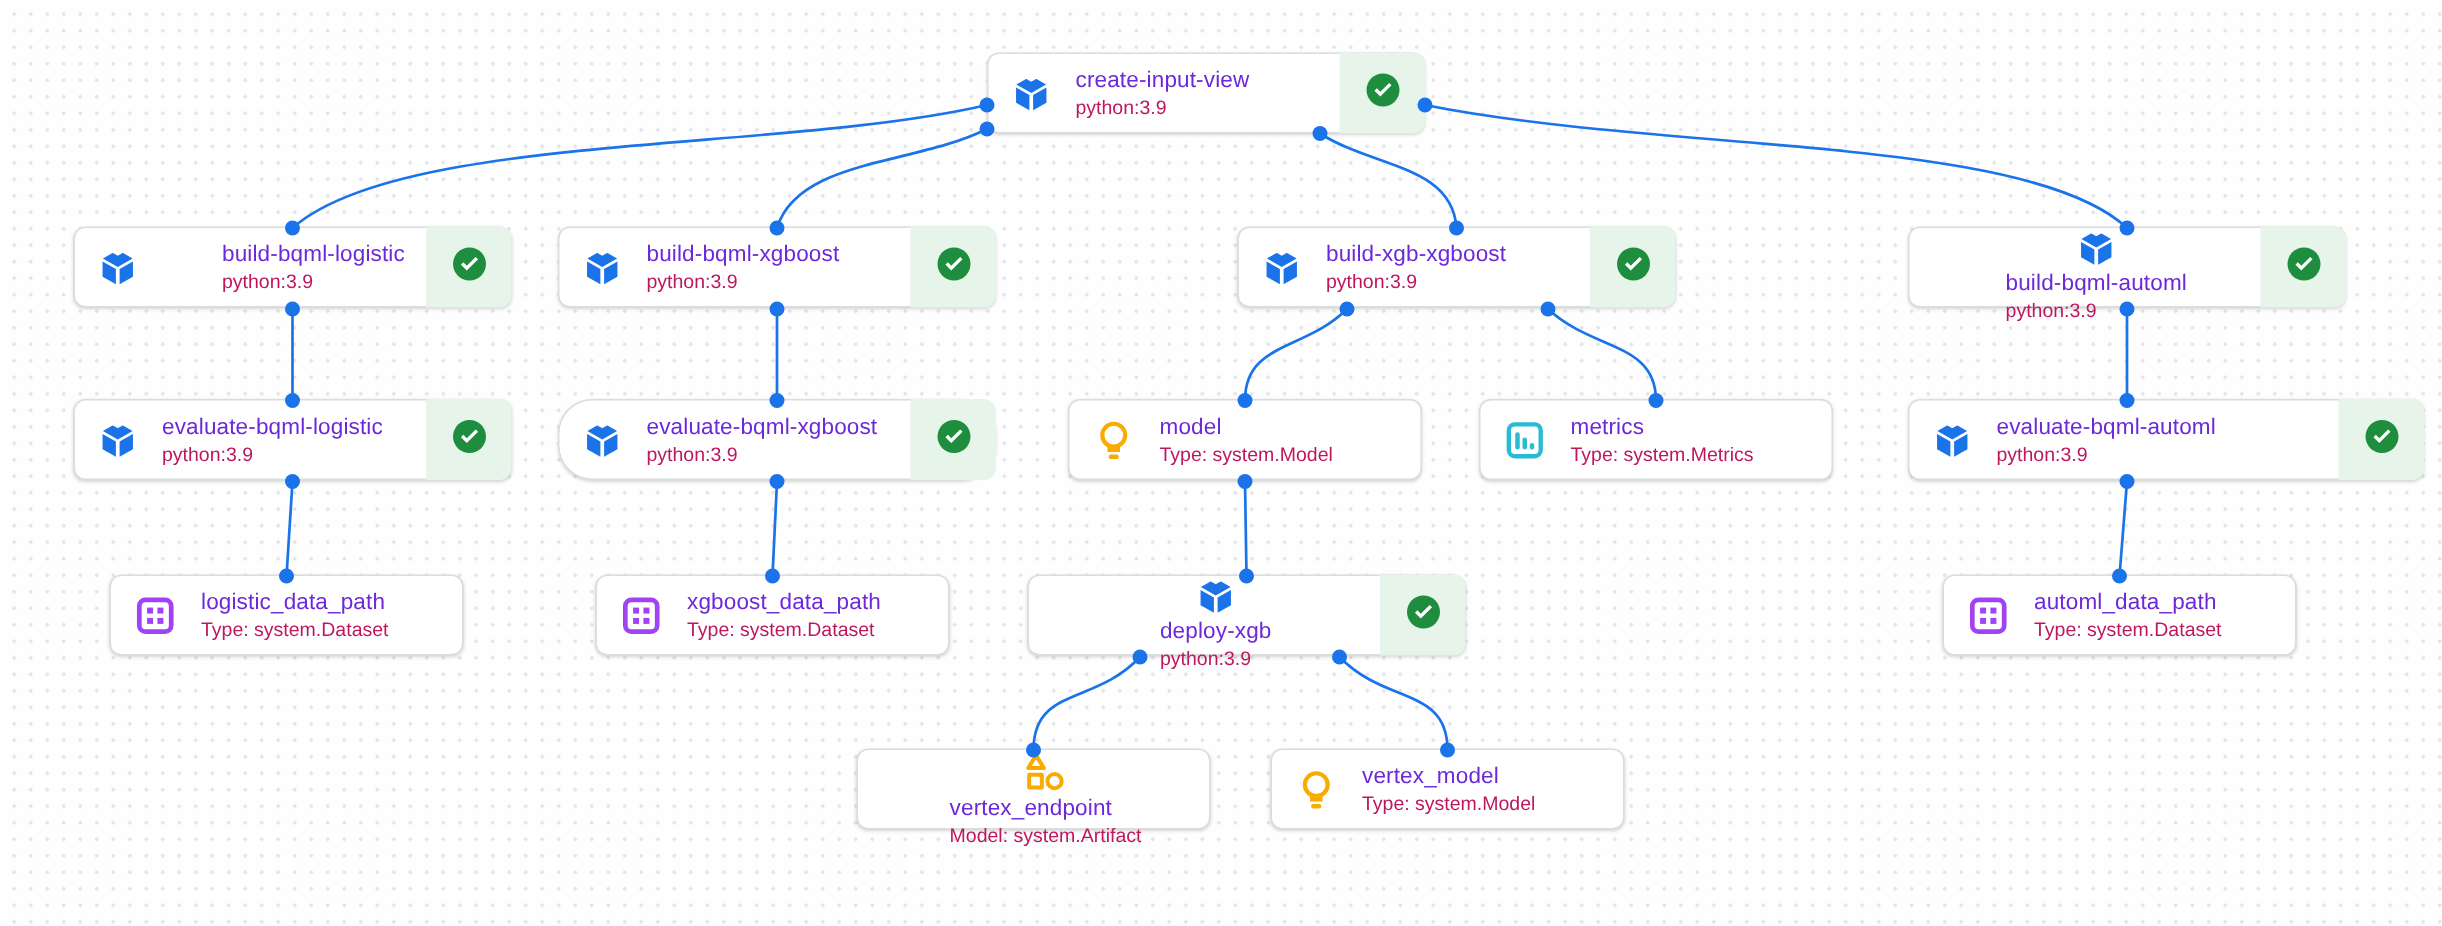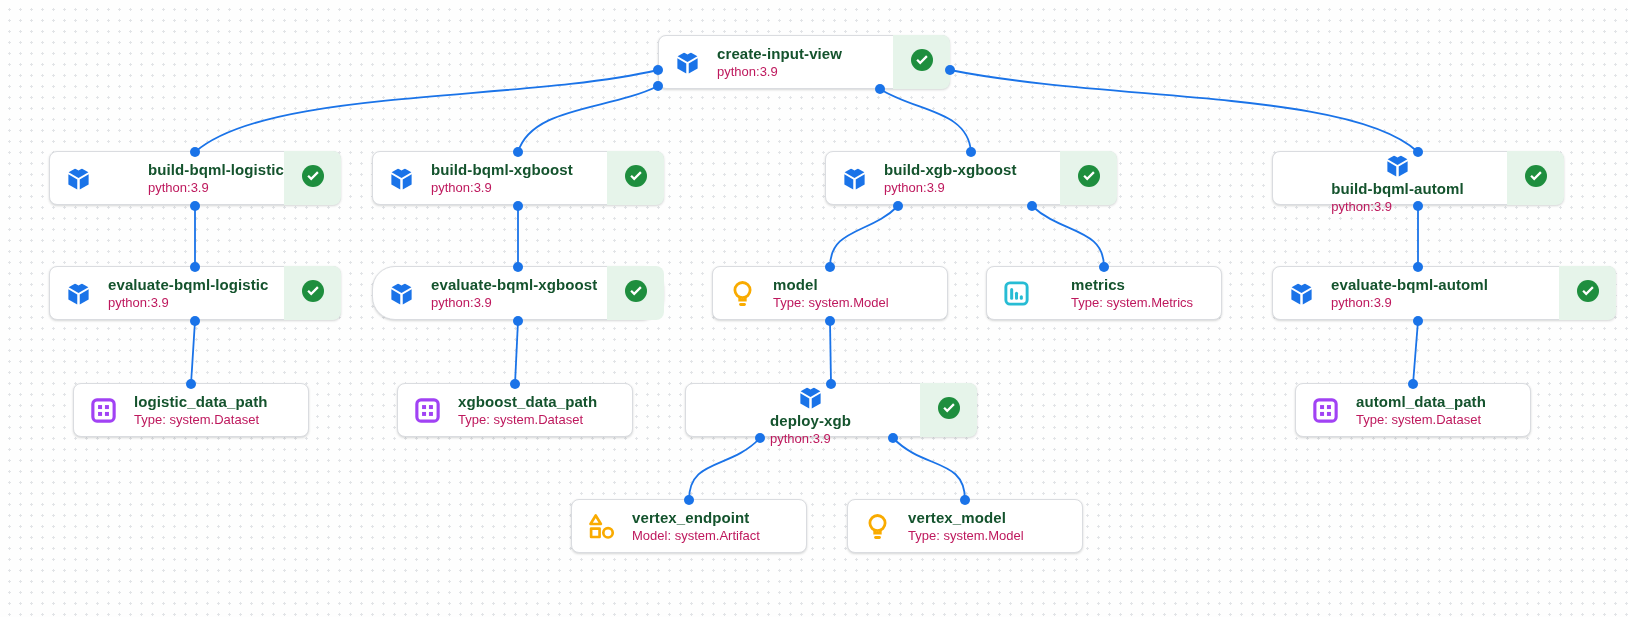--- a/index.html
+++ b/index.html
@@ -10,21 +10,21 @@
     background-size:11px 11px;background-position:4px 4px;
     font-family:"Liberation Sans",sans-serif;
   }
   .node{
     position:absolute;background:#fff;border:1px solid #dadce0;border-radius:8px;
     box-shadow:0 1px 2px rgba(60,64,67,.14),0 1px 3px rgba(60,64,67,.08);
     display:flex;align-items:center;box-sizing:border-box;cursor:pointer;
   }
   .node-icon{flex:none;margin-left:15px;display:flex;align-items:center;justify-content:center;}
   .node-text{margin-left:16px;min-width:0;}
-  .node-title{font-size:15px;line-height:19px;font-weight:700;color:#14532d;letter-spacing:.1px;white-space:nowrap;}
+  .node-title{font-size:15px;line-height:19px;font-weight:400;color:#6d28d9;letter-spacing:.1px;white-space:nowrap;}
   .node-subtitle{font-size:13px;line-height:17px;color:#be185d;white-space:nowrap;}
   .status{
     position:absolute;top:-1px;right:-1px;bottom:-1px;width:57px;background:#e6f4ea;
     border-radius:0 8px 8px 0;display:flex;align-items:center;justify-content:center;
   }
   #edges{position:absolute;left:0;top:0;z-index:5;pointer-events:none;}
   .nodes-layer{position:absolute;left:0;top:0;width:100%;height:100%;z-index:2;}
   .edge-path{fill:none;stroke-width:1.8px;}
 </style>
 </head>
@@ -194,21 +194,21 @@
               <path d="M9.7 14.4 V17.4 H14.3 V14.4"></path>
             </g>
             <rect x="9.2" y="19.9" width="5.6" height="2.4" rx="1.2" fill="#f9ab00"></rect>
           </svg>
         </span>
         <div class="node-text">
           <div class="node-title">model</div>
           <div class="node-subtitle">Type: system.Model</div>
         </div>
       </div>
-      <div class="node" style="left: 986px; top: 266px; width: 236px; height: 54px; gap: 24px;">
+      <div class="node" style="left: 986px; top: 266px; width: 236px; height: 54px;">
         <span class="node-icon">
           <svg width="29" height="29" viewBox="0 0 24 24">
             <rect x="3.2" y="3.2" width="17.6" height="17.6" rx="3.4" fill="none" stroke="#27bcd4" stroke-width="2.4"></rect>
             <g stroke="#27bcd4" stroke-width="2.5" stroke-linecap="round">
               <line x1="8" y1="8.8" x2="8" y2="15.9"></line>
               <line x1="12" y1="11.8" x2="12" y2="15.9"></line>
               <line x1="16" y1="14.7" x2="16" y2="15.9"></line>
             </g>
           </svg>
         </span>
@@ -305,21 +305,21 @@
               <rect x="7.5" y="13.2" width="3.3" height="3.3"></rect>
               <rect x="13.2" y="13.2" width="3.3" height="3.3"></rect>
             </g>
           </svg>
         </span>
         <div class="node-text">
           <div class="node-title">automl_data_path</div>
           <div class="node-subtitle">Type: system.Dataset</div>
         </div>
       </div>
-      <div class="node" style="left: 571px; top: 499px; width: 236px; height: 54px;">
+      <div class="node" style="left: 571px; top: 499px; width: 236px; height: 54px; flex-direction: column;">
         <span class="node-icon">
           <svg width="29" height="29" viewBox="0 0 24 24">
             <g fill="none" stroke="#f9ab00" stroke-width="2.2" stroke-linejoin="round">
               <path d="M7.2 2.9 L11.5 9.9 H2.9 Z"></path>
               <rect x="3.4" y="13.7" width="7" height="7"></rect>
               <circle cx="17.4" cy="17.2" r="3.9"></circle>
             </g>
           </svg>
         </span>
         <div class="node-text">

